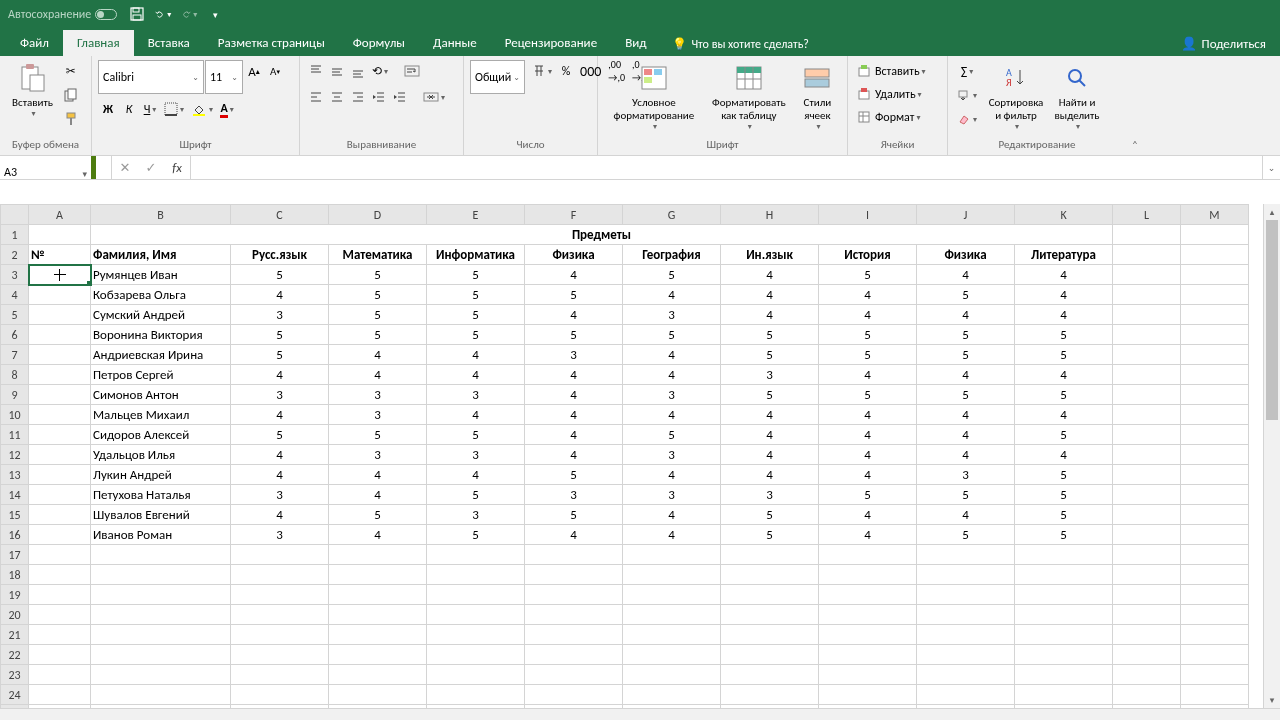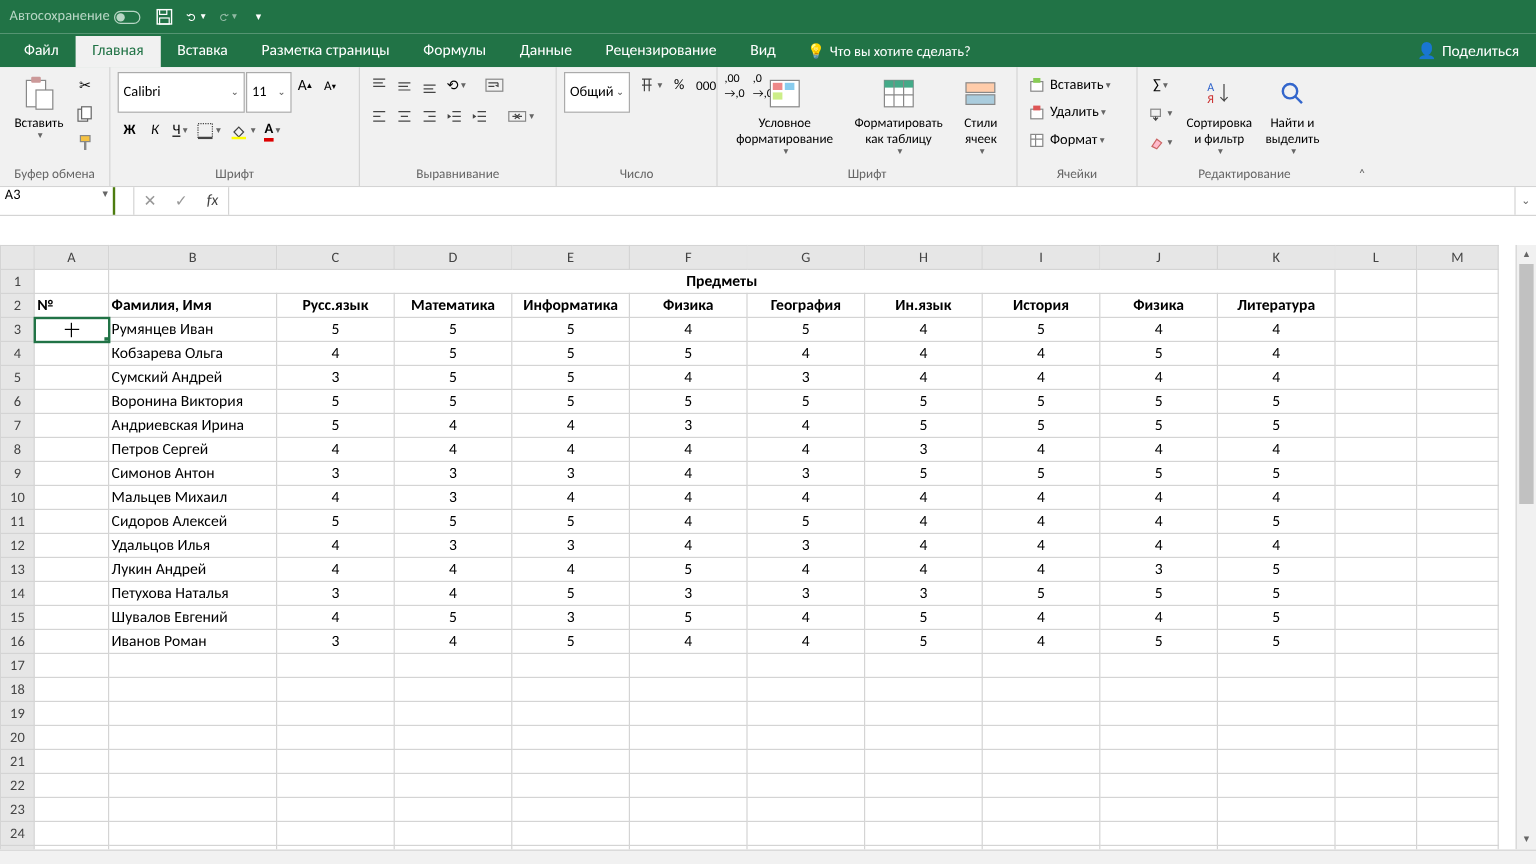--- a/index.html
+++ b/index.html
@@ -33,21 +33,21 @@
 .big-btn { display:flex; flex-direction:column; align-items:center; padding:2px 6px; cursor:pointer; font-size:11px; text-align:center; line-height:1.2; }
 .big-btn .ico { width:32px; height:32px; display:flex; align-items:center; justify-content:center; margin-bottom:2px; }
 .btn-col { display:flex; flex-direction:column; gap:2px; }
 .sm-btn { height:22px; min-width:20px; padding:0 3px; display:flex; align-items:center; justify-content:center; cursor:pointer; font-size:12px; }
 .dd-arrow { font-size:8px; margin-left:2px; color:#666; }
 .font-sel { height:22px; border:1px solid #ababab; background:#fff; font-size:12px; padding:16px 4px; display:flex; align-items:center; justify-content:space-between; }
 .row { display:flex; gap:1px; }
 
 
 .namebox-row { height:24px; background:#fff; border-bottom:1px solid #d4d4d4; display:flex; align-items:stretch; }
-.namebox { width:96px; border-right:2px solid #4d7c0f; display:flex; align-items:flex-start; padding:0 4px; font-size:12px; position:relative; }
+.namebox { width:96px; border-right:5px solid #4d7c0f; display:flex; align-items:flex-end; padding:0 4px; font-size:12px; position:relative; }
 .namebox .arr { position:absolute; right:4px; color:#666; font-size:9px; }
 .fx-btns { display:flex; align-items:center; border-right:1px solid #d4d4d4; }
 .fx-btn { width:26px; display:flex; align-items:center; justify-content:center; color:#999; font-size:13px; cursor:pointer; height:100%; }
 .fx-btn.fx { font-style:italic; color:#444; }
 .formula-input { flex:1; padding:0 6px; font-size:12px; display:flex; align-items:center; }
 .fb-expand { width:18px; border-left:1px solid #d4d4d4; display:flex; align-items:center; justify-content:center; color:#666; font-size:9px; }
 
 
 .grid-area { position:absolute; top:204px; left:0; right:0; bottom:12px; overflow:hidden; display:flex; }
 .sheet { flex:1; overflow:hidden; }
@@ -300,21 +300,21 @@
           <span class="dd-arrow">⌄</span>
         </div>
       <div class="row">
         <span class="sm-btn">
             <svg width="14" height="14">
               <path d="M3 2 h8 M3 7 h8 M5 2 v10 M9 2 v10" stroke="#444" fill="none"></path>
             </svg>
             <span class="dd-arrow">▾</span>
           </span>
         <span class="sm-btn">%</span>
-        <span class="sm-btn" style="font-size:11px">000</span>
+        <span class="sm-btn" style="font-size:14px">000</span>
         <span class="sm-btn" style="font-size:10px">,00<br>→,0</span>
         <span class="sm-btn" style="font-size:10px">,0<br>→,00</span>
       </div>
     </div>
     <div class="group-label">Число</div>
   </div>
 
   <div class="group" style="width:250px">
     <div class="group-body">
       <div class="big-btn" style="width:102px">

